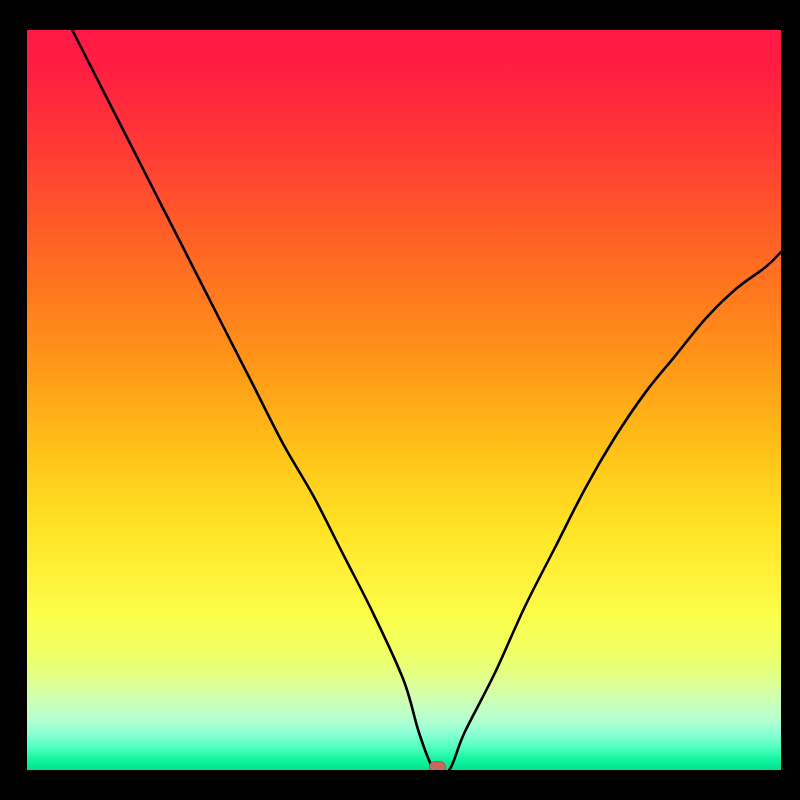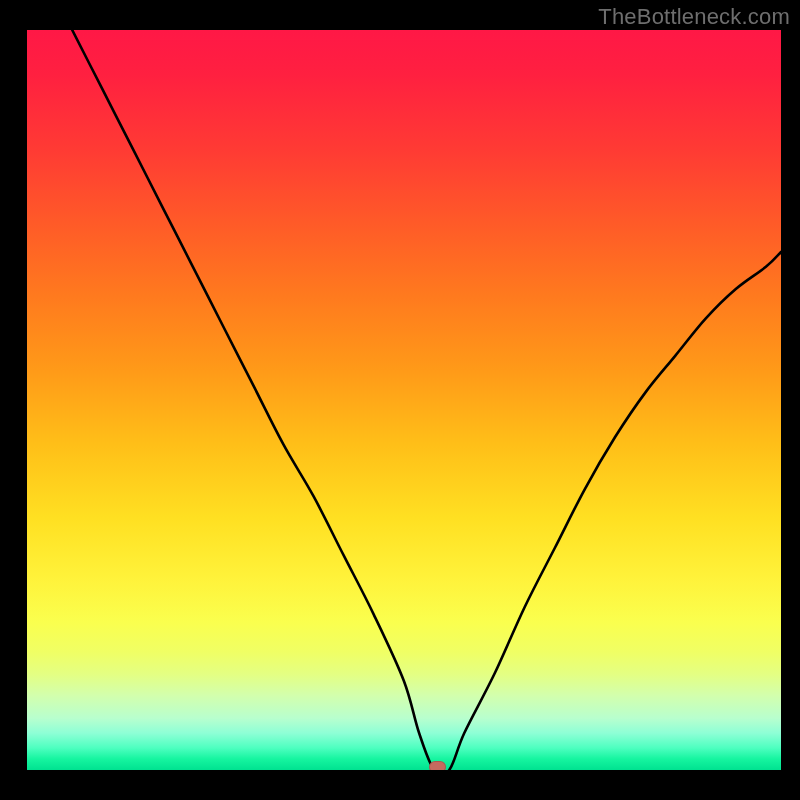--- a/index.html
+++ b/index.html
@@ -76,21 +76,20 @@
     height: 12px;
     border-radius: 6px;
     background: #c56a5f;
     box-shadow: 0 0 0 1px rgba(0,0,0,0.15) inset;
   }
 </style>
 </head>
 <body>
 
 <div class="frame">
-  <div class="watermark">TheBottleneck.com</div>
   <div class="plot">
     <div class="gradient"></div>
     <svg class="curve" viewBox="0 0 754 740" preserveAspectRatio="none">
       <path fill="none" stroke="#000" stroke-width="2.6" stroke-linecap="round" stroke-linejoin="round" d="M 45.2 0.0 C 50.3 9.9, 65.3 39.5, 75.4 59.2 C 85.5 78.9, 95.5 98.7, 105.6 118.4 C 115.6 138.1, 125.7 157.9, 135.7 177.6 C 145.8 197.3, 155.8 217.1, 165.9 236.8 C 175.9 256.5, 186.0 276.3, 196.0 296.0 C 206.1 315.7, 216.1 335.5, 226.2 355.2 C 236.3 374.9, 246.3 395.9, 256.4 414.4 C 266.4 432.9, 276.5 447.7, 286.5 466.2 C 296.6 484.7, 306.6 505.7, 316.7 525.4 C 326.7 545.1, 336.8 563.6, 346.8 584.6 C 356.9 605.6, 369.5 631.5, 377.0 651.2 C 384.5 670.9, 387.1 688.2, 392.1 703.0 C 397.1 717.8, 402.1 733.8, 407.2 740.0 C 412.2 746.2, 417.2 746.2, 422.2 740.0 C 427.3 733.8, 429.8 719.0, 437.3 703.0 C 444.9 687.0, 457.4 664.8, 467.5 643.8 C 477.5 622.8, 487.6 598.2, 497.6 577.2 C 507.7 556.2, 517.7 537.7, 527.8 518.0 C 537.9 498.3, 547.9 477.3, 558.0 458.8 C 568.0 440.3, 578.1 423.0, 588.1 407.0 C 598.2 391.0, 608.2 376.2, 618.3 362.6 C 628.3 349.0, 638.4 337.9, 648.4 325.6 C 658.5 313.3, 668.5 299.7, 678.6 288.6 C 688.7 277.5, 698.7 267.6, 708.8 259.0 C 718.8 250.4, 731.4 243.0, 738.9 236.8 C 746.5 230.6, 751.5 224.5, 754.0 222.0"></path>
     </svg>
     <div class="marker" style="left: 402.43px; top: 731px; background: rgb(197, 106, 95);"></div>
   </div>
 </div>
 
 </body></html>

